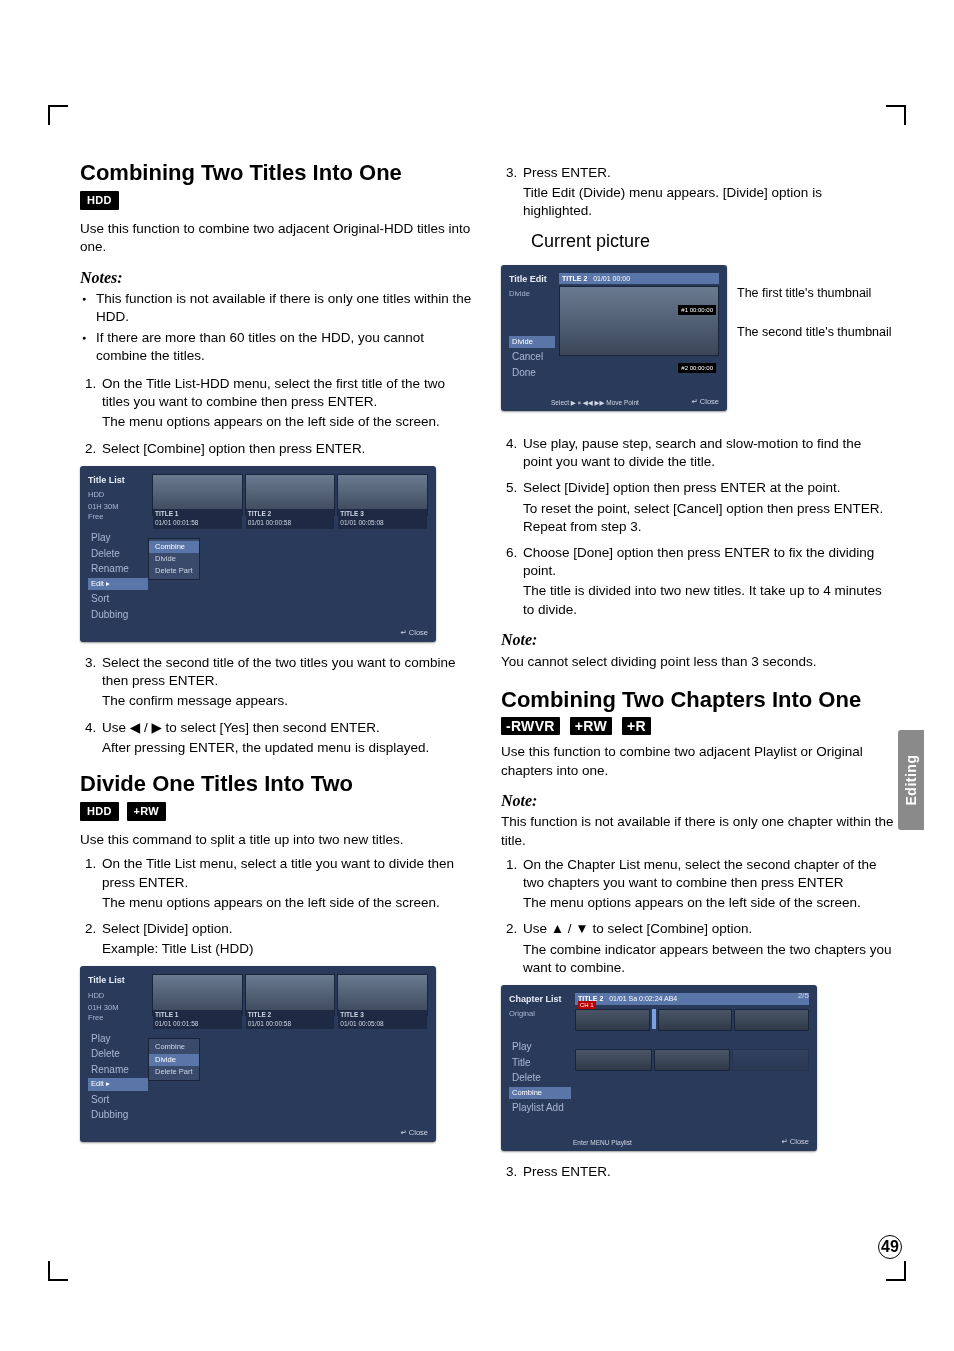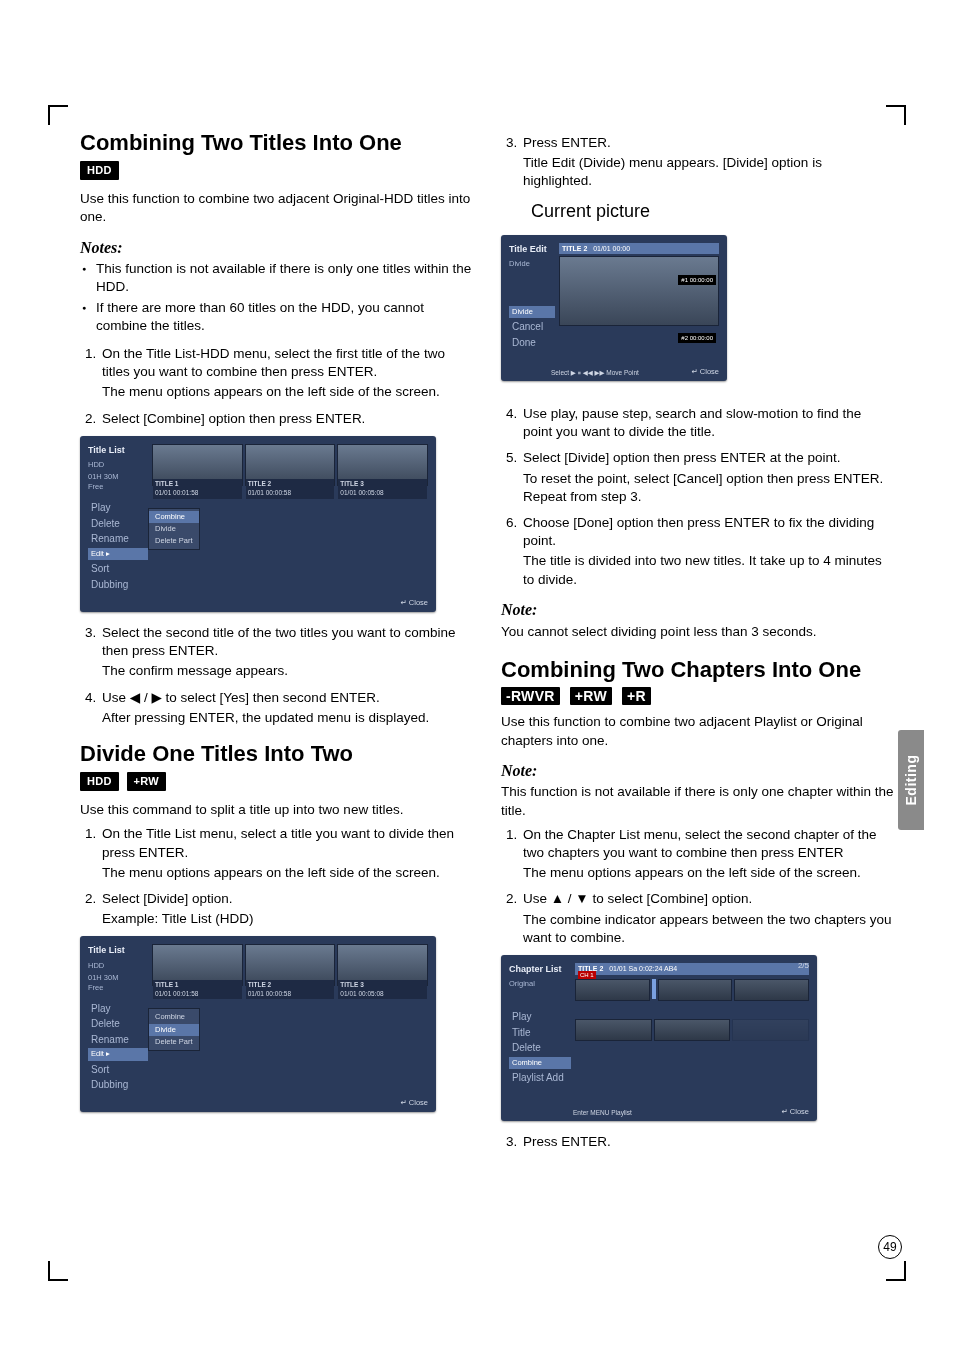--- a/index.html
+++ b/index.html
@@ -1,21 +1,21 @@
 <!DOCTYPE html>
 <html><head>
 <meta charset="utf-8">
 <style>
   html,body{margin:0;padding:0;background:#fff;font-family:Arial,Helvetica,sans-serif;color:#000;}
   .page{width:954px;height:1351px;position:relative;box-sizing:border-box;padding:50px 60px 60px 80px;}
   .crop-tl{position:absolute;top:105px;left:48px;width:18px;height:18px;border-top:2px solid #000;border-left:2px solid #000;}
   .crop-bl{position:absolute;bottom:70px;left:48px;width:18px;height:18px;border-bottom:2px solid #000;border-left:2px solid #000;}
   .crop-tr{position:absolute;top:105px;right:48px;width:18px;height:18px;border-top:2px solid #000;border-right:2px solid #000;}
   .crop-br{position:absolute;bottom:70px;right:48px;width:18px;height:18px;border-bottom:2px solid #000;border-right:2px solid #000;}
-  .columns{display:flex;gap:28px;margin-top:80px;}
+  .columns{display:flex;gap:28px;margin-top:110px;}
   .col{flex:1;min-width:0;font-size:13.5px;line-height:1.35;}
   h2.sec{font-size:22px;font-weight:bold;margin:0 0 6px 0;line-height:1.15;}
   h2.sec .inline-tag{vertical-align:middle;}
   .tags{margin:2px 0 10px 0;}
   .tag{display:inline-block;background:#000;color:#fff;font-size:11px;font-weight:bold;padding:2px 7px;margin-right:4px;border-radius:1px;letter-spacing:0.3px;}
   .tag.small{font-size:14px;padding:1px 5px;}
   p{margin:6px 0;}
   .notes-h{font-family:"Comic Sans MS",cursive;font-style:italic;font-weight:bold;font-size:16px;margin:10px 0 2px 0;}
   ul.bul{margin:2px 0 10px 0;padding-left:16px;}
   ul.bul li{margin:2px 0;list-style:none;position:relative;padding-left:0;}
@@ -39,21 +39,21 @@
   .ui-submenu .sel{background:#5a76a8;color:#fff;}
   .ui-close{position:absolute;bottom:4px;right:8px;font-size:7.5px;color:#cfd6e4;}
   .ui-shot.titlelist{height:160px;width:340px;}
   .ui-shot.divide{height:130px;width:210px;}
   .divide-wrap{display:flex;gap:10px;align-items:flex-start;margin:4px 0 12px 0;}
   .div-labels{font-size:12.5px;flex:1;padding-top:20px;}
   .div-labels div{margin:8px 0 22px 0;}
   .ui-shot.chapter{height:150px;width:300px;}
   .side-tab{position:absolute;right:30px;top:730px;width:26px;height:100px;background:#8a8a8a;border-radius:3px 0 0 3px;display:flex;align-items:center;justify-content:center;}
   .side-tab span{transform:rotate(-90deg);color:#fff;font-weight:bold;font-size:14px;white-space:nowrap;letter-spacing:0.5px;}
-  .pageno{position:absolute;right:52px;bottom:92px;width:22px;height:22px;border:1.5px solid #000;border-radius:50%;display:flex;align-items:center;justify-content:center;font-size:12px;font-weight:normal;}
+  .pageno{position:absolute;right:52px;bottom:92px;width:22px;height:22px;border:1.5px solid #000;border-radius:50%;display:flex;align-items:center;justify-content:center;font-size:16px;font-weight:bold;}
   .caption{font-size:18px;margin:4px 0 2px 30px;}
   .ui-big{flex:1;height:68px;background:linear-gradient(#6a7a90,#3a4658);border:1px solid #1a2438;position:relative;}
   .ui-strip{display:flex;gap:2px;margin-top:4px;}
   .ui-strip .s{flex:1;height:20px;background:linear-gradient(#4a5668,#2e3848);border:1px solid #1a2438;}
   .ui-strip .gap{width:4px;background:#7aa0e0;height:20px;}
 </style>
 </head>
 <body>
 <div class="page">
 
@@ -217,20 +217,24 @@
             <div style="background:#5a76a8;color:#fff;font-size:7px;padding:1px 3px;margin-bottom:2px;"><b>TITLE 2</b> &nbsp; <span>01/01   00:00</span></div>
             <div class="ui-big">
               <div style="position:absolute;right:2px;top:18px;background:#000;color:#fff;font-size:6px;padding:1px 3px;">#1   00:00:00</div>
               <div style="position:absolute;right:2px;bottom:-18px;background:#000;color:#fff;font-size:6px;padding:1px 3px;">#2   00:00:00</div>
             </div>
           </div>
         </div>
         <div style="position:absolute;bottom:3px;left:50px;font-size:6.5px;color:#cfd6e4;">Select   ▶ ⏸ ◀◀ ▶▶ Move Point</div>
         <div class="ui-close">↵ Close</div>
       </div>
+      <div class="div-labels">
+        <div>The first title's thumbnail</div>
+        <div>The second title's thumbnail</div>
+      </div>
     </div>
 
     <ol class="num" start="4">
       <li>Use play, pause step, search and slow-motion to find the point you want to divide the title.</li>
       <li>
         <span>Select [Divide] option then press ENTER at the point.</span>
         <div class="sub">To reset the point, select [Cancel] option then press ENTER. Repeat from step 3.</div>
       </li>
       <li>
         <span>Choose [Done] option then press ENTER to fix the dividing point.</span>

